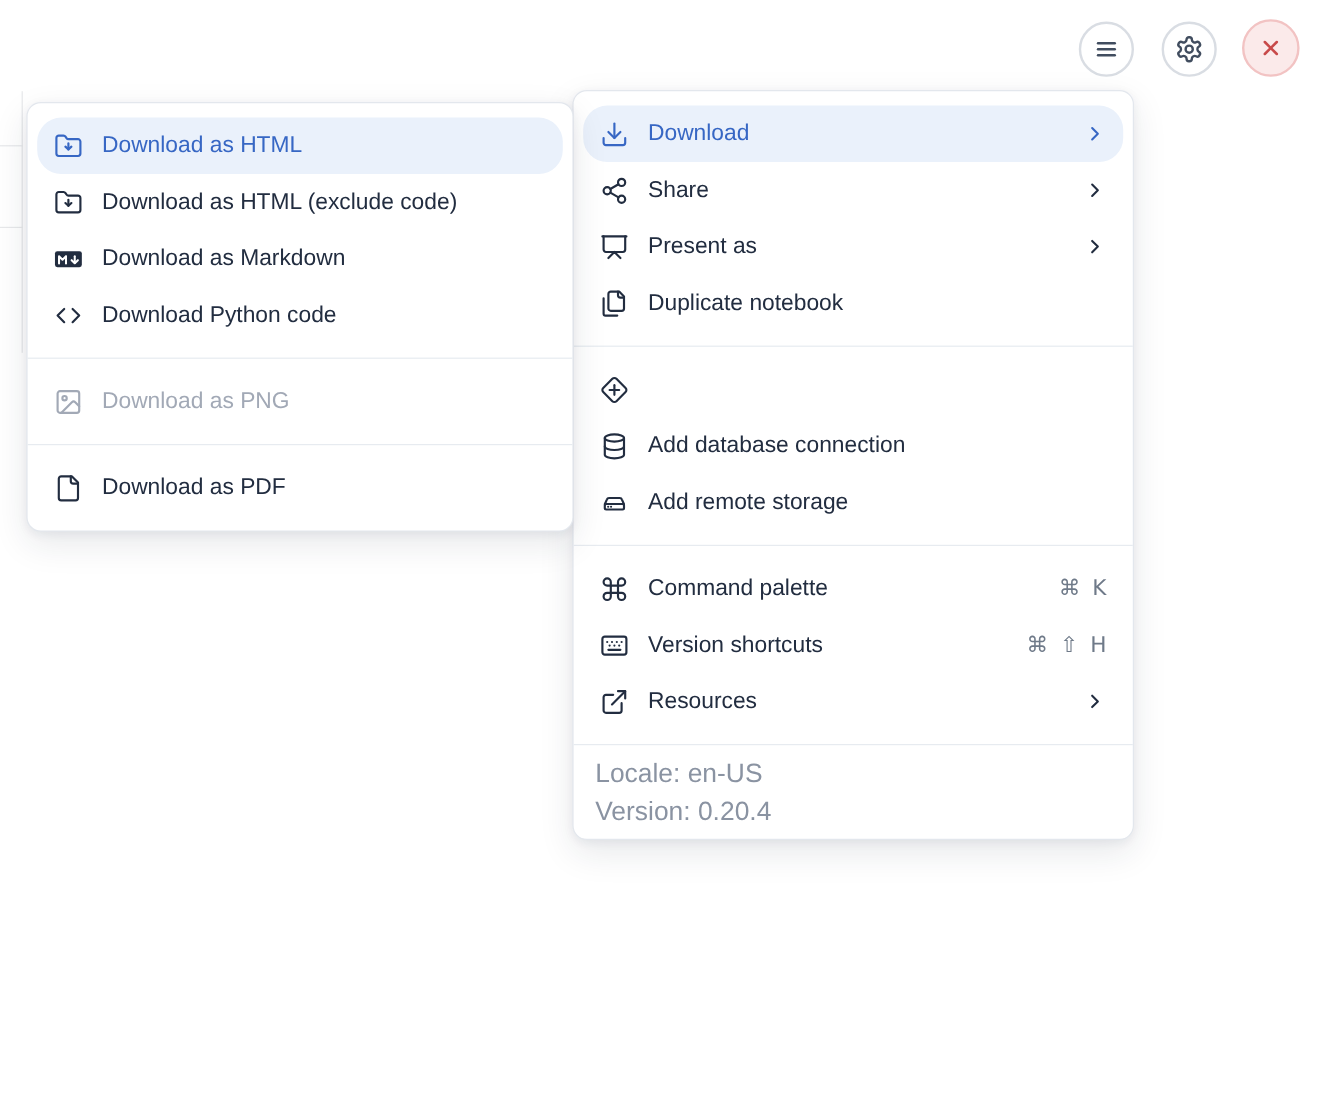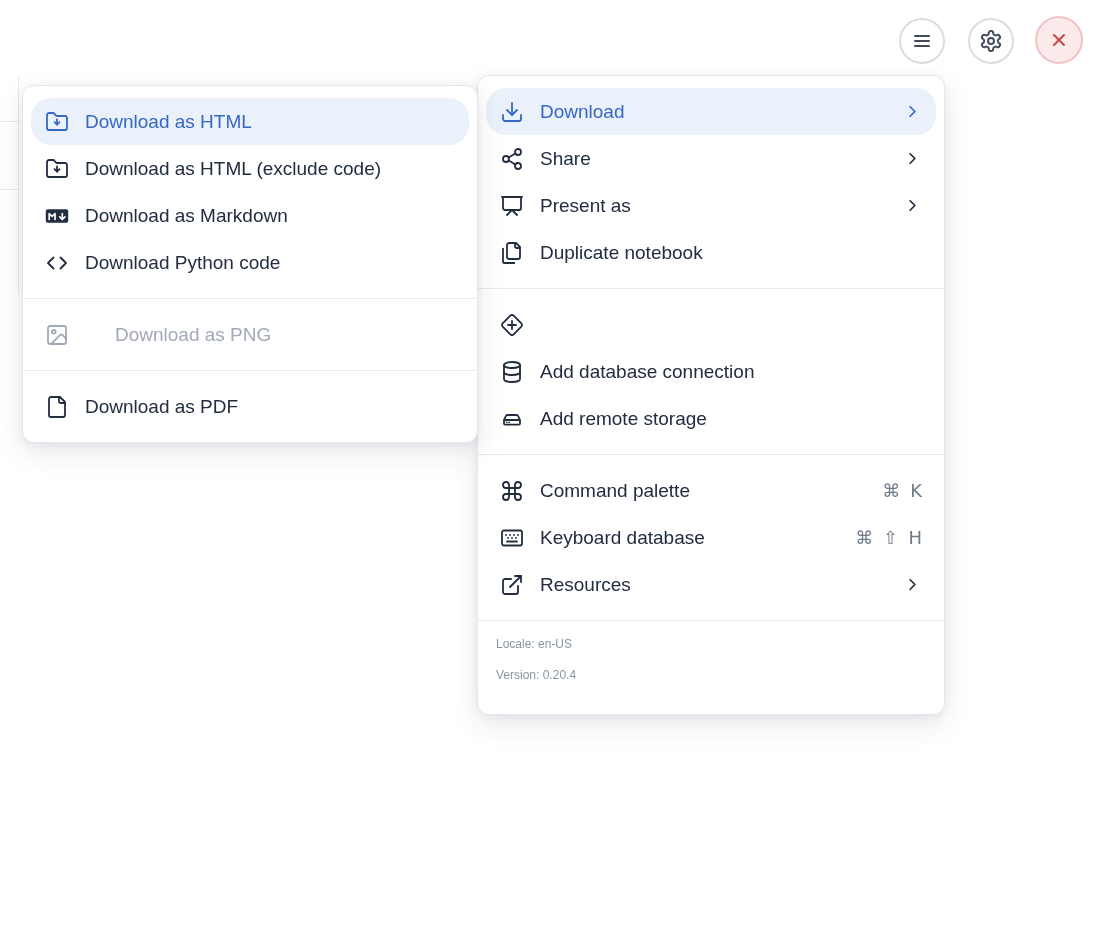--- a/index.html
+++ b/index.html
@@ -47,35 +47,35 @@
     display:flex; align-items:center; height:47px; padding:0 14px;
     border-radius:20px; font-size:19px; color:#222d40; cursor:pointer;
     white-space:nowrap;
   }
   .menu-item + .menu-item { margin-top:0; }
   .menu-item .icon { width:24px; height:24px; flex:0 0 24px; margin-right:16px;
     display:flex; align-items:center; justify-content:center; }
   .menu-item .icon svg { width:24px; height:24px; stroke:currentColor; fill:none;
     stroke-width:1.8; stroke-linecap:round; stroke-linejoin:round; }
   .menu-item.highlighted { background:#eaf1fb; color:#3767c4; }
-  .menu-item.disabled { color:#a2a9b6; cursor:default;gap:30px; }
+  .menu-item.disabled { color:#a2a9b6; cursor:default; }
   .menu-item .label { flex:1 1 auto; overflow:hidden; }
 
   .trailing { margin-left:auto; display:flex; align-items:center; }
   .trailing.chevron svg { width:19px; height:19px; stroke:currentColor; fill:none;
     stroke-width:2.2; stroke-linecap:round; stroke-linejoin:round; }
   .trailing.shortcut { gap:10px; color:#6f7a89; font-size:18px;
     font-family:"DejaVu Sans", sans-serif; }
 
   .separator { height:1px; background:#e7ebf0; margin:12px -8px; }
 
   .menu-footer {
     border-top:1px solid #e7ebf0;
-    padding:8px 18px 23px;
-    color:#8a93a2; font-size:12px; line-height:31px;
+    padding:8px 18px 8px;
+    color:#8a93a2; font-size:22px; line-height:31px;
   }
 </style>
 </head>
 <body>
 
 <div class="bg-line bg-vline"></div>
 <div class="bg-line bg-hline1"></div>
 <div class="bg-line bg-hline2"></div>
 
 <div class="circle-btn btn-menu">
@@ -280,21 +280,21 @@
             <path d="M6 9h.01"></path>
             <path d="M10 9h.01"></path>
             <path d="M14 9h.01"></path>
             <path d="M18 9h.01"></path>
             <path d="M8 12h.01"></path>
             <path d="M12 12h.01"></path>
             <path d="M16 12h.01"></path>
             <path d="M7 15.5h10"></path>
           </svg>
         </span>
-        <span class="label">Keyboard database</span>
+        <span class="label">Version shortcuts</span>
         <span class="trailing shortcut">
           <span>⌘</span>
           <span>⇧</span>
           <span>H</span>
         </span>
       </div>
       <div class="menu-item">
         <span class="icon">
           <svg viewBox="0 0 24 24">
             <path d="M15 3h6v6"></path>

